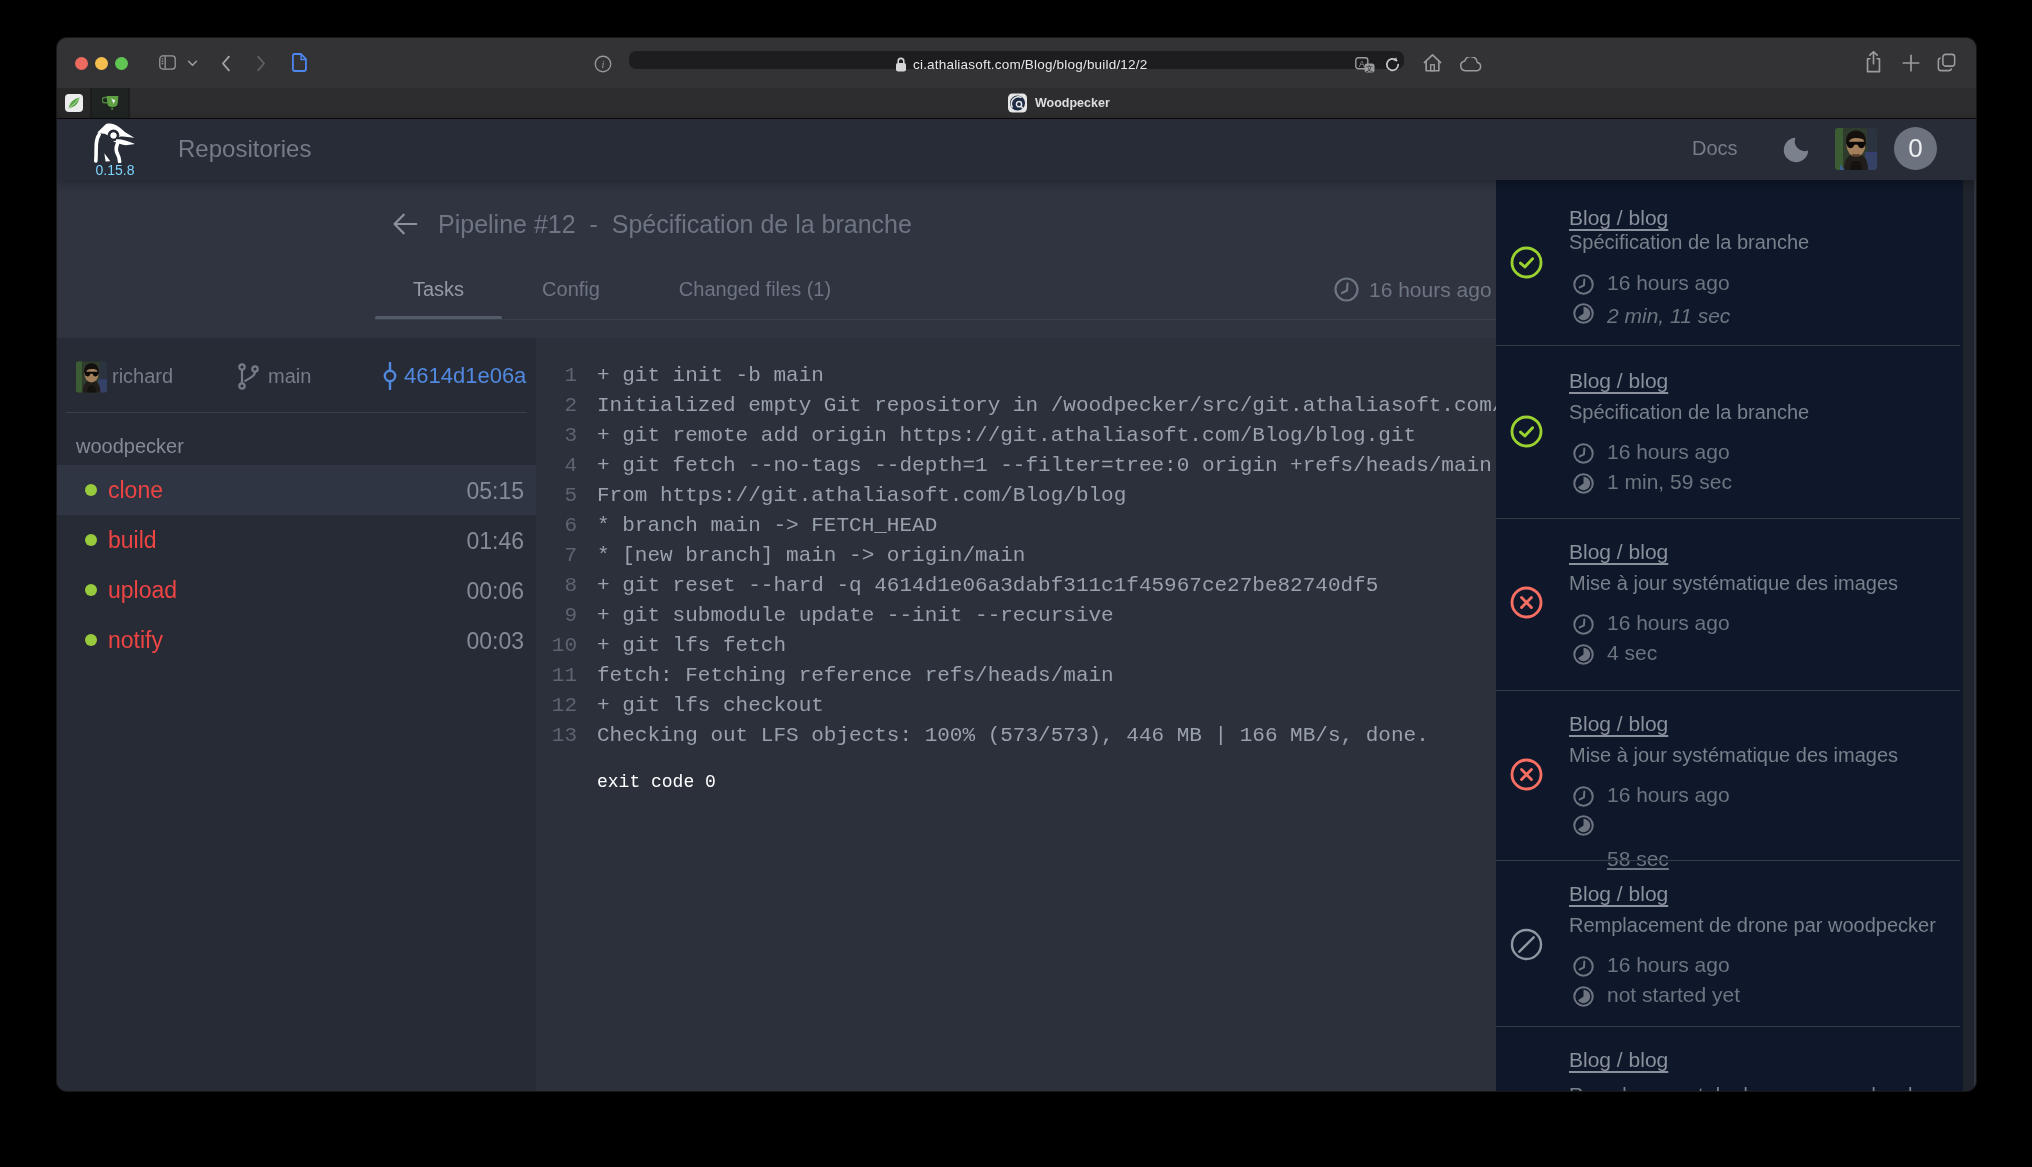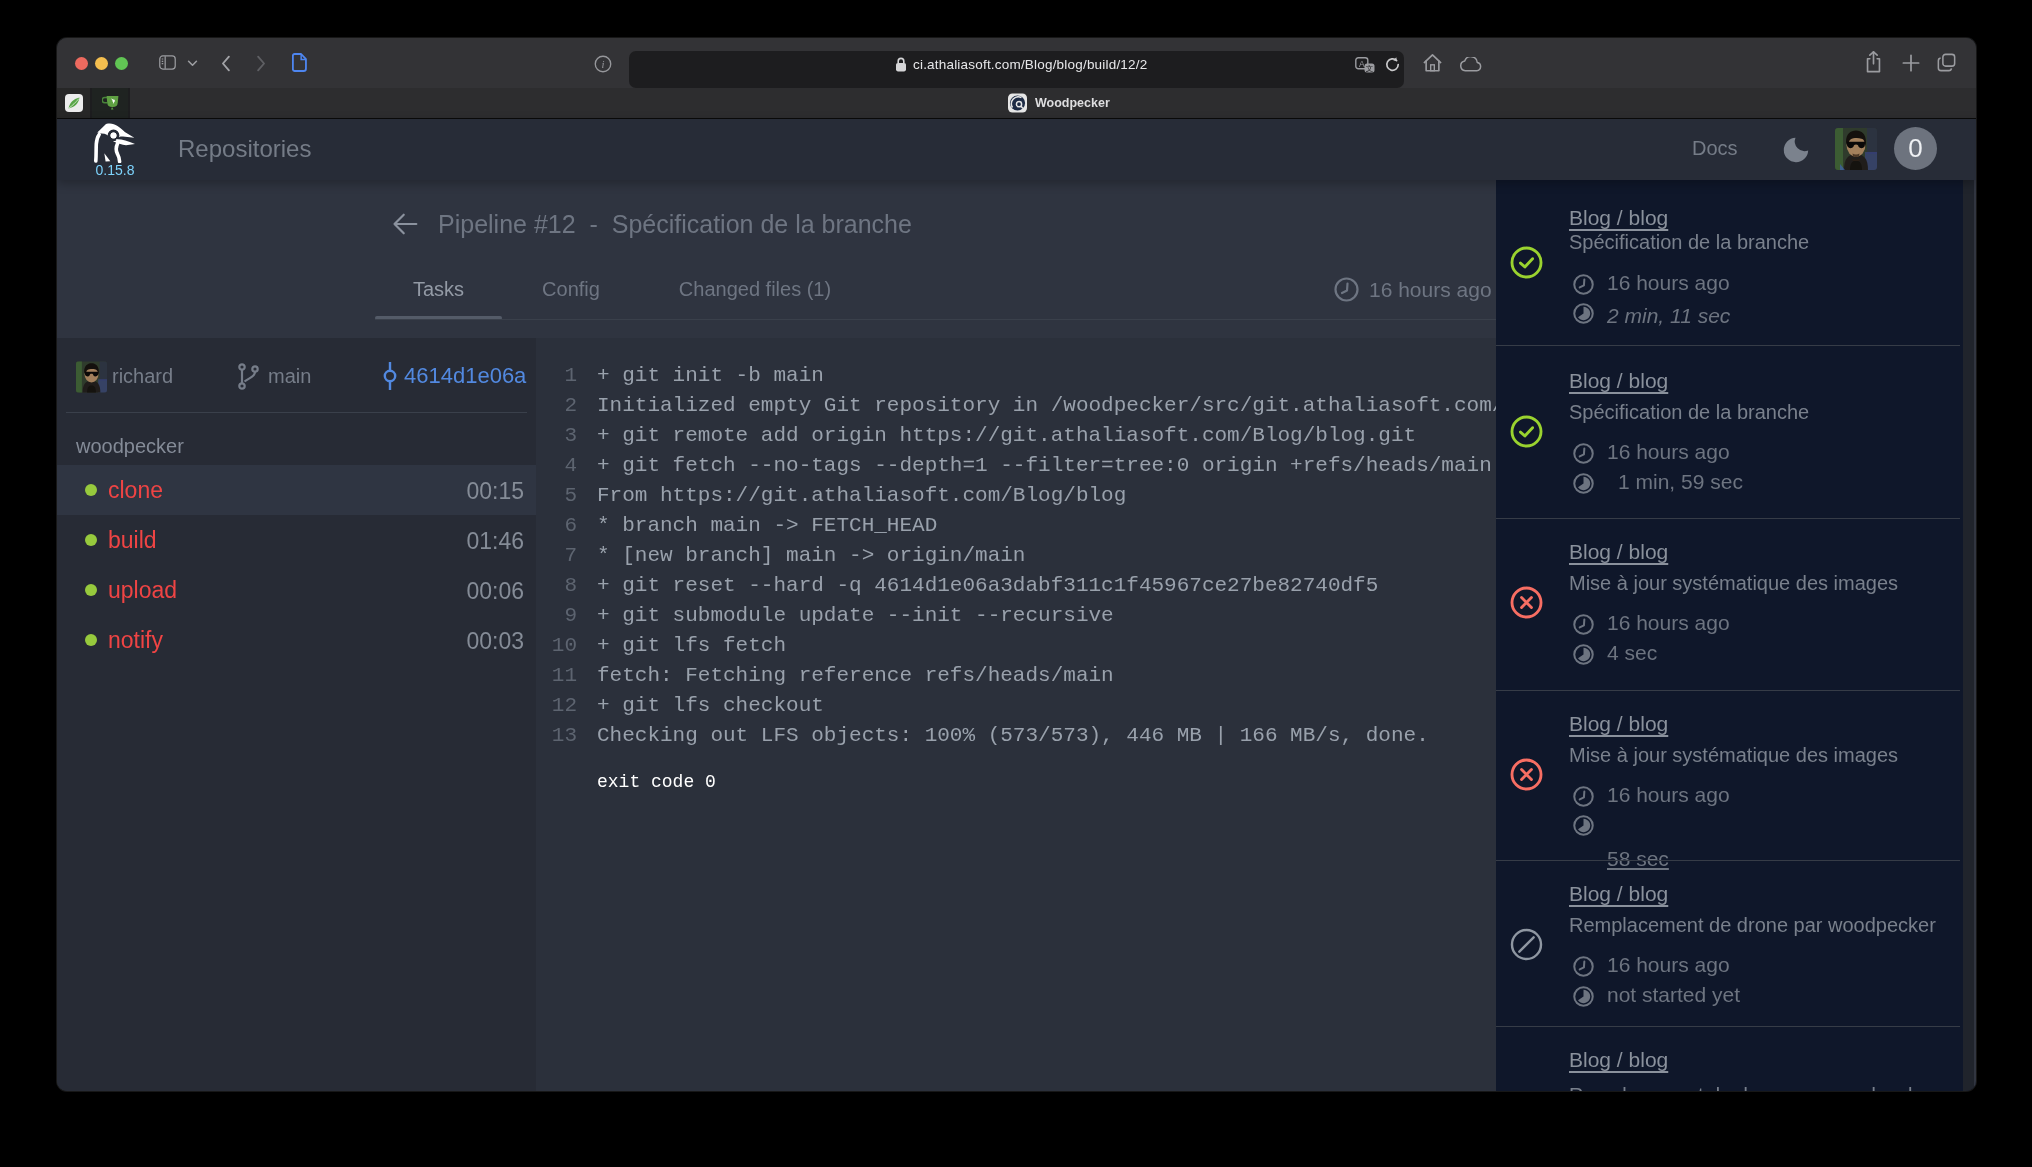--- a/index.html
+++ b/index.html
@@ -9,21 +9,21 @@
   #win { position:absolute; left:57px; top:38px; width:1919px; height:1053px;
     border-radius:10px; overflow:hidden; background:#2b303b;
     box-shadow:0 0 0 1px rgba(255,255,255,0.09); }
   
   #toolbar { position:absolute; left:0; top:0; width:1919px; height:50px; background:#333336; }
   .tl { position:absolute; top:19px; width:13px; height:13px; border-radius:50%; }
   #tl1 { left:18px; background:#ed6a5f; }
   #tl2 { left:38px; background:#f5bf4f; }
   #tl3 { left:58px; background:#61c554; }
   .tbicon { position:absolute; color:#9a9a9e; }
-  #urlbar { position:absolute; left:572px; top:13px; width:775px; height:37px;
+  #urlbar { position:absolute; left:572px; top:13px; width:775px; height:18px;
     background:#1d1d1f; border-radius:7px; }
   #urltext { position:absolute; left:284px; top:6px; white-space:nowrap;
     color:#e7e7e9; font-size:13.5px; letter-spacing:0.2px; }
   
   #tabstrip { position:absolute; left:0; top:50px; width:1919px; height:31px; background:#1d1d1f; }
   #ptab1 { position:absolute; left:0; top:0; width:33px; height:30px; background:#272727; }
   #ptab2 { position:absolute; left:35px; top:0; width:36px; height:30px; background:#1f2321; }
   #atab  { position:absolute; left:73px; top:0; width:1846px; height:30px; background:#2d2d2f; }
   #tabline { position:absolute; left:0; top:80px; width:1919px; height:1px; background:#0a0a0a; }
   
@@ -219,21 +219,21 @@
       <svg style="position:absolute;left:323px;top:23px" width="20" height="30" viewBox="0 0 20 30">
         <circle cx="10" cy="15" r="5.2" fill="none" stroke="#5289e0" stroke-width="2.4"></circle>
         <path d="M10 1 V9.8 M10 20.2 V29" stroke="#5289e0" stroke-width="2.4"></path>
       </svg>
       <div style="position:absolute;left:347px;top:25px;font-size:22px;color:#5289e0;">4614d1e06a</div>
       <div style="position:absolute;left:9px;top:74px;width:461px;height:1px;background:#3a404b;"></div>
       <div style="position:absolute;left:19px;top:97px;font-size:20px;color:#848b97;">woodpecker</div>
       <div style="position:absolute;left:0;top:127px;width:479px;height:50px;background:#2f3542;"></div>
       <div class="dot" style="top:146px;"></div>
       <div class="stepname" style="top:139px;">clone</div>
-      <div class="steptime" style="top:140px;">00:15</div>
+      <div class="steptime" style="top:140px;">05:15</div>
       <div class="dot" style="top:196px;"></div>
       <div class="stepname" style="top:189px;">build</div>
       <div class="steptime" style="top:190px;">01:46</div>
       <div class="dot" style="top:246px;"></div>
       <div class="stepname" style="top:239px;">upload</div>
       <div class="steptime" style="top:240px;">00:06</div>
       <div class="dot" style="top:296px;"></div>
       <div class="stepname" style="top:289px;">notify</div>
       <div class="steptime" style="top:290px;">00:03</div>
     </div>
@@ -293,21 +293,21 @@
       </svg>
       <svg class="cico" style="top:263px;" width="21" height="21" viewBox="0 0 25 25">
         <circle cx="12.5" cy="12.5" r="11" fill="none" stroke="#6d7480" stroke-width="2.4"></circle>
         <path d="M13.5 6.5 L13 13.5 L8 16" fill="none" stroke="#6d7480" stroke-width="2.4" stroke-linecap="round" stroke-linejoin="round"></path>
       </svg>
       <div class="etime" style="top:260px;">16 hours ago</div>
       <svg class="cico" style="top:293px;" width="21" height="21" viewBox="0 0 25 25">
         <circle cx="12.5" cy="12.5" r="11" fill="none" stroke="#6d7480" stroke-width="2.4"></circle>
         <path d="M12.5 12.5 L12.5 4.5 A8 8 0 1 1 5.95 17.1 Z" fill="#6d7480"></path>
       </svg>
-      <div class="etime" style="top:290px;margin-left:11px;">1 min, 59 sec</div>
+      <div class="etime" style="top:290px;">1 min, 59 sec</div>
       <div class="ediv" style="top:338px;"></div>
 
       <div class="elink" style="top:360px;">Blog / blog</div>
       <div class="edesc" style="top:392px;">Mise à jour systématique des images</div>
       <svg class="sico" style="top:406px;" width="33" height="33" viewBox="0 0 30 30">
         <circle cx="15" cy="15" r="13.2" fill="none" stroke="#f76e63" stroke-width="2.6"></circle>
         <path d="M10.5 10.5 L19.5 19.5 M19.5 10.5 L10.5 19.5" stroke="#f76e63" stroke-width="2.6" stroke-linecap="round"></path>
       </svg>
       <svg class="cico" style="top:434px;" width="21" height="21" viewBox="0 0 25 25">
         <circle cx="12.5" cy="12.5" r="11" fill="none" stroke="#6d7480" stroke-width="2.4"></circle>

